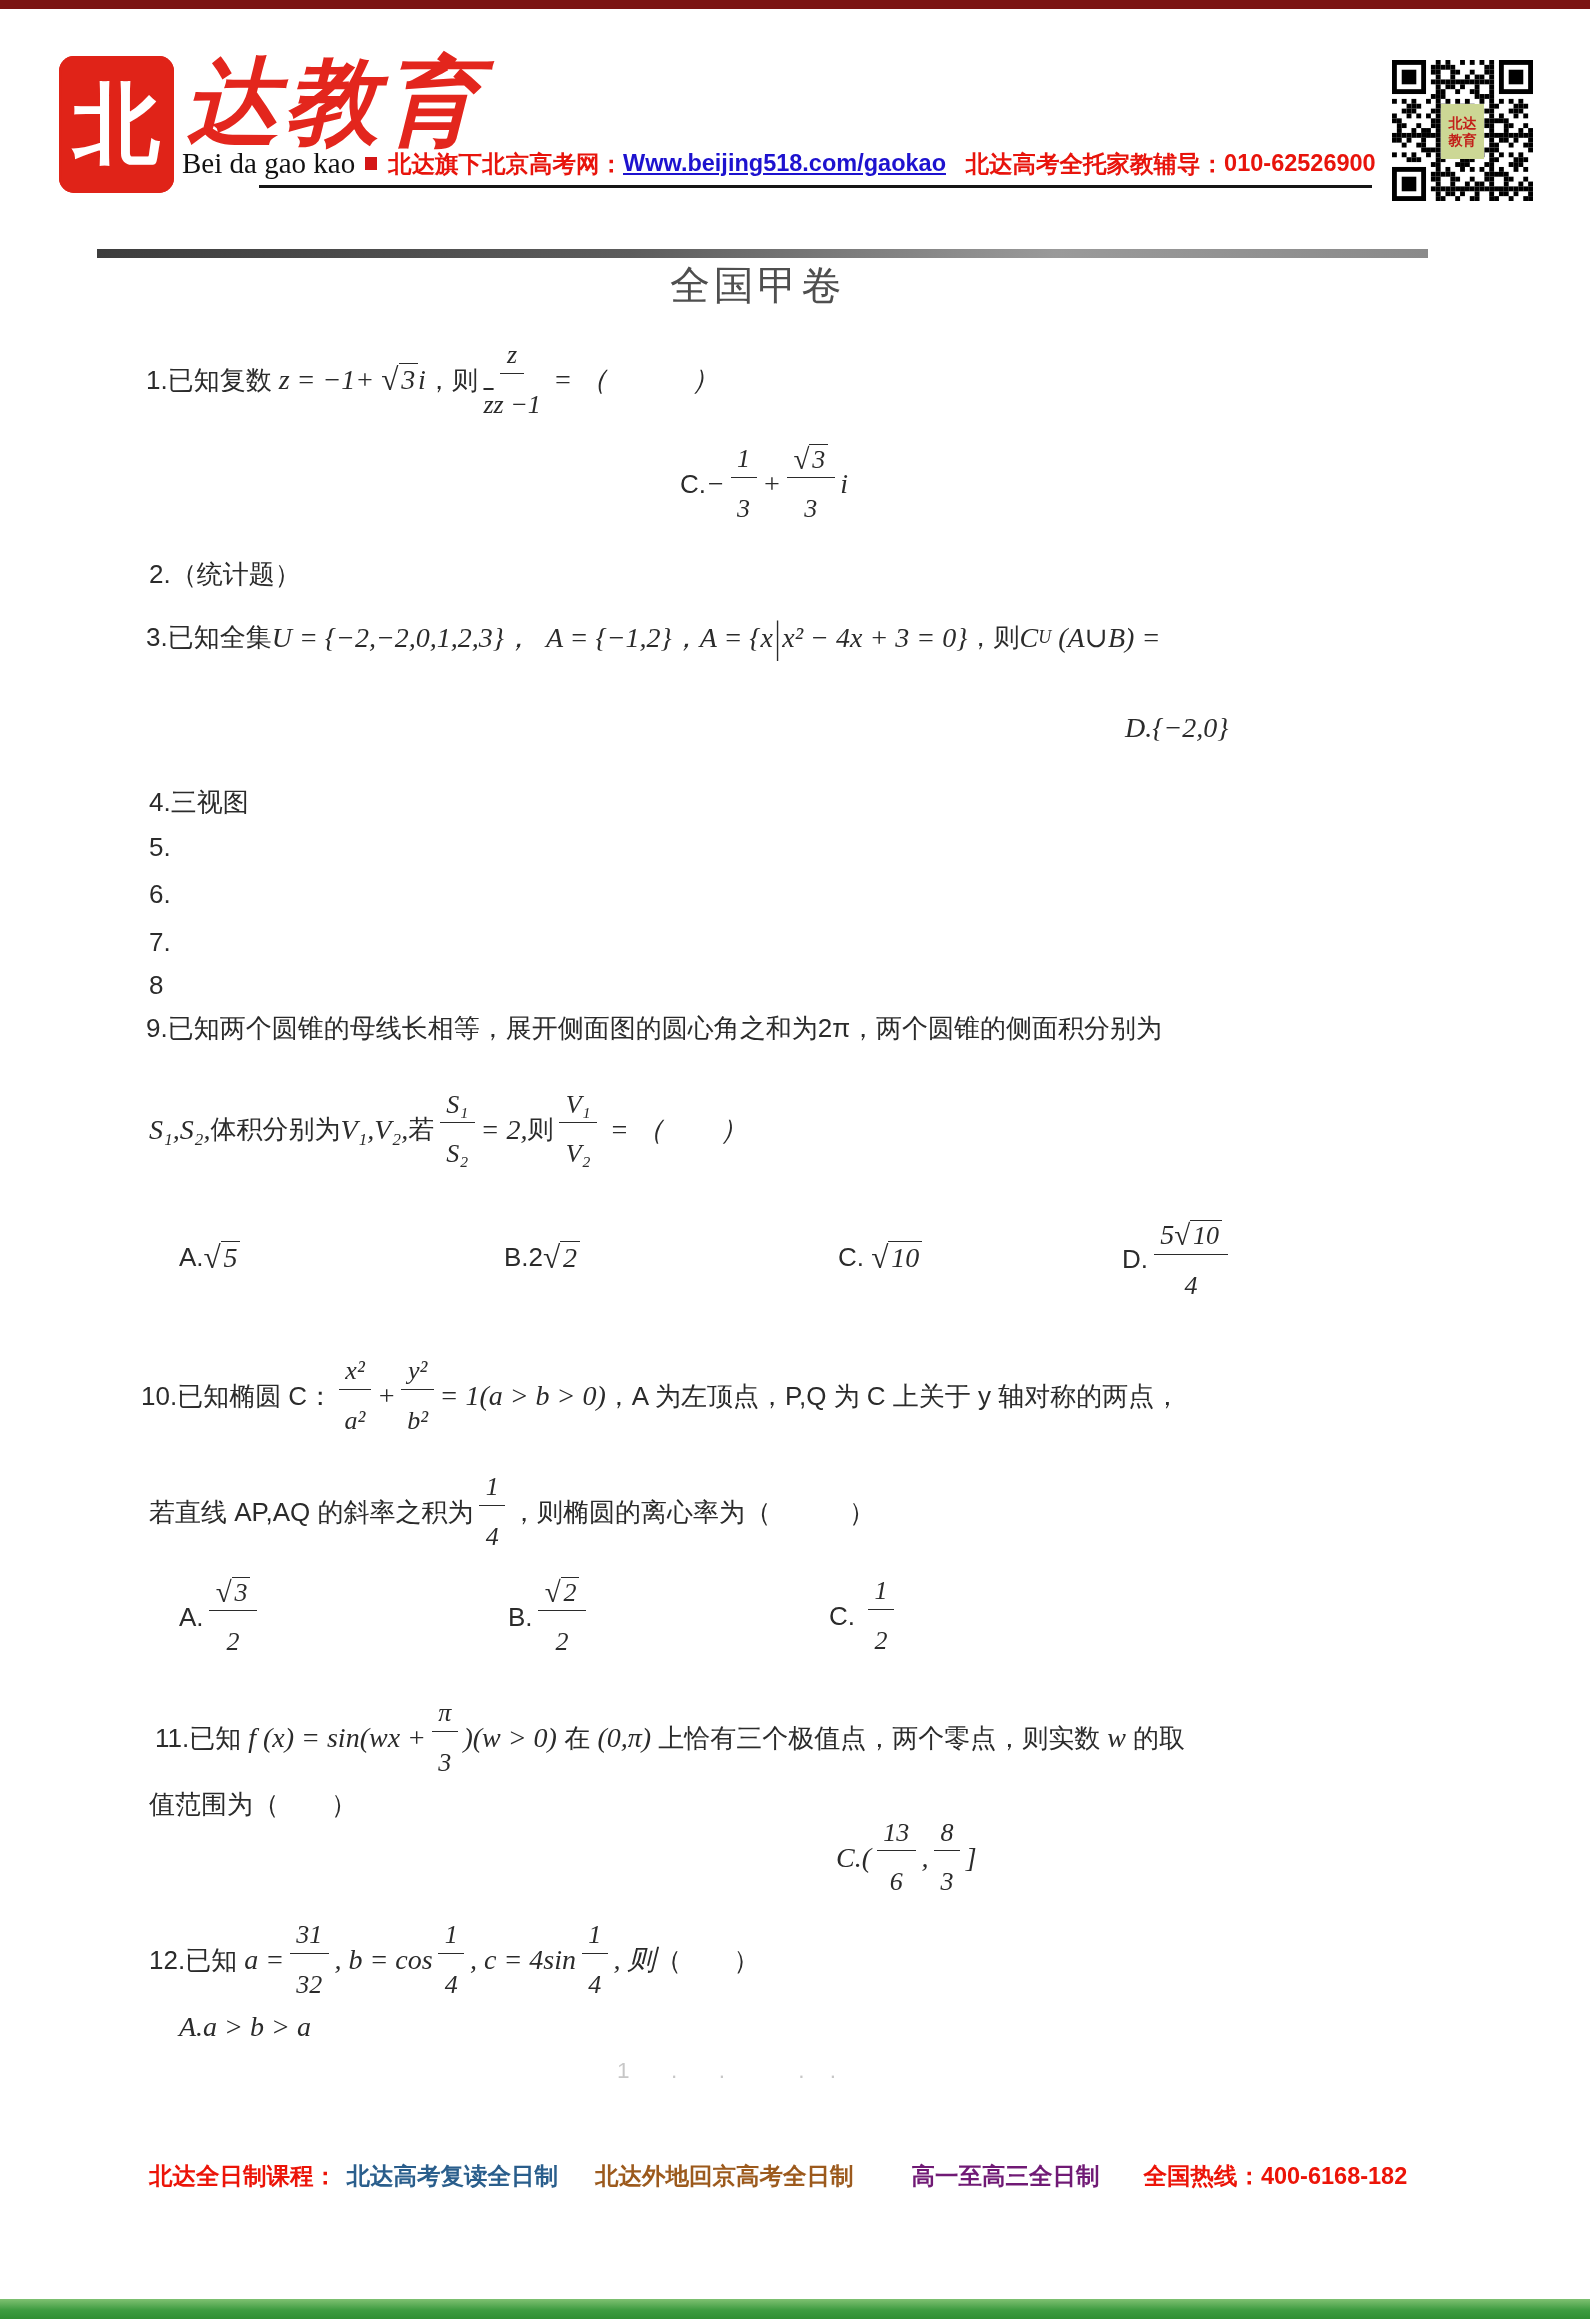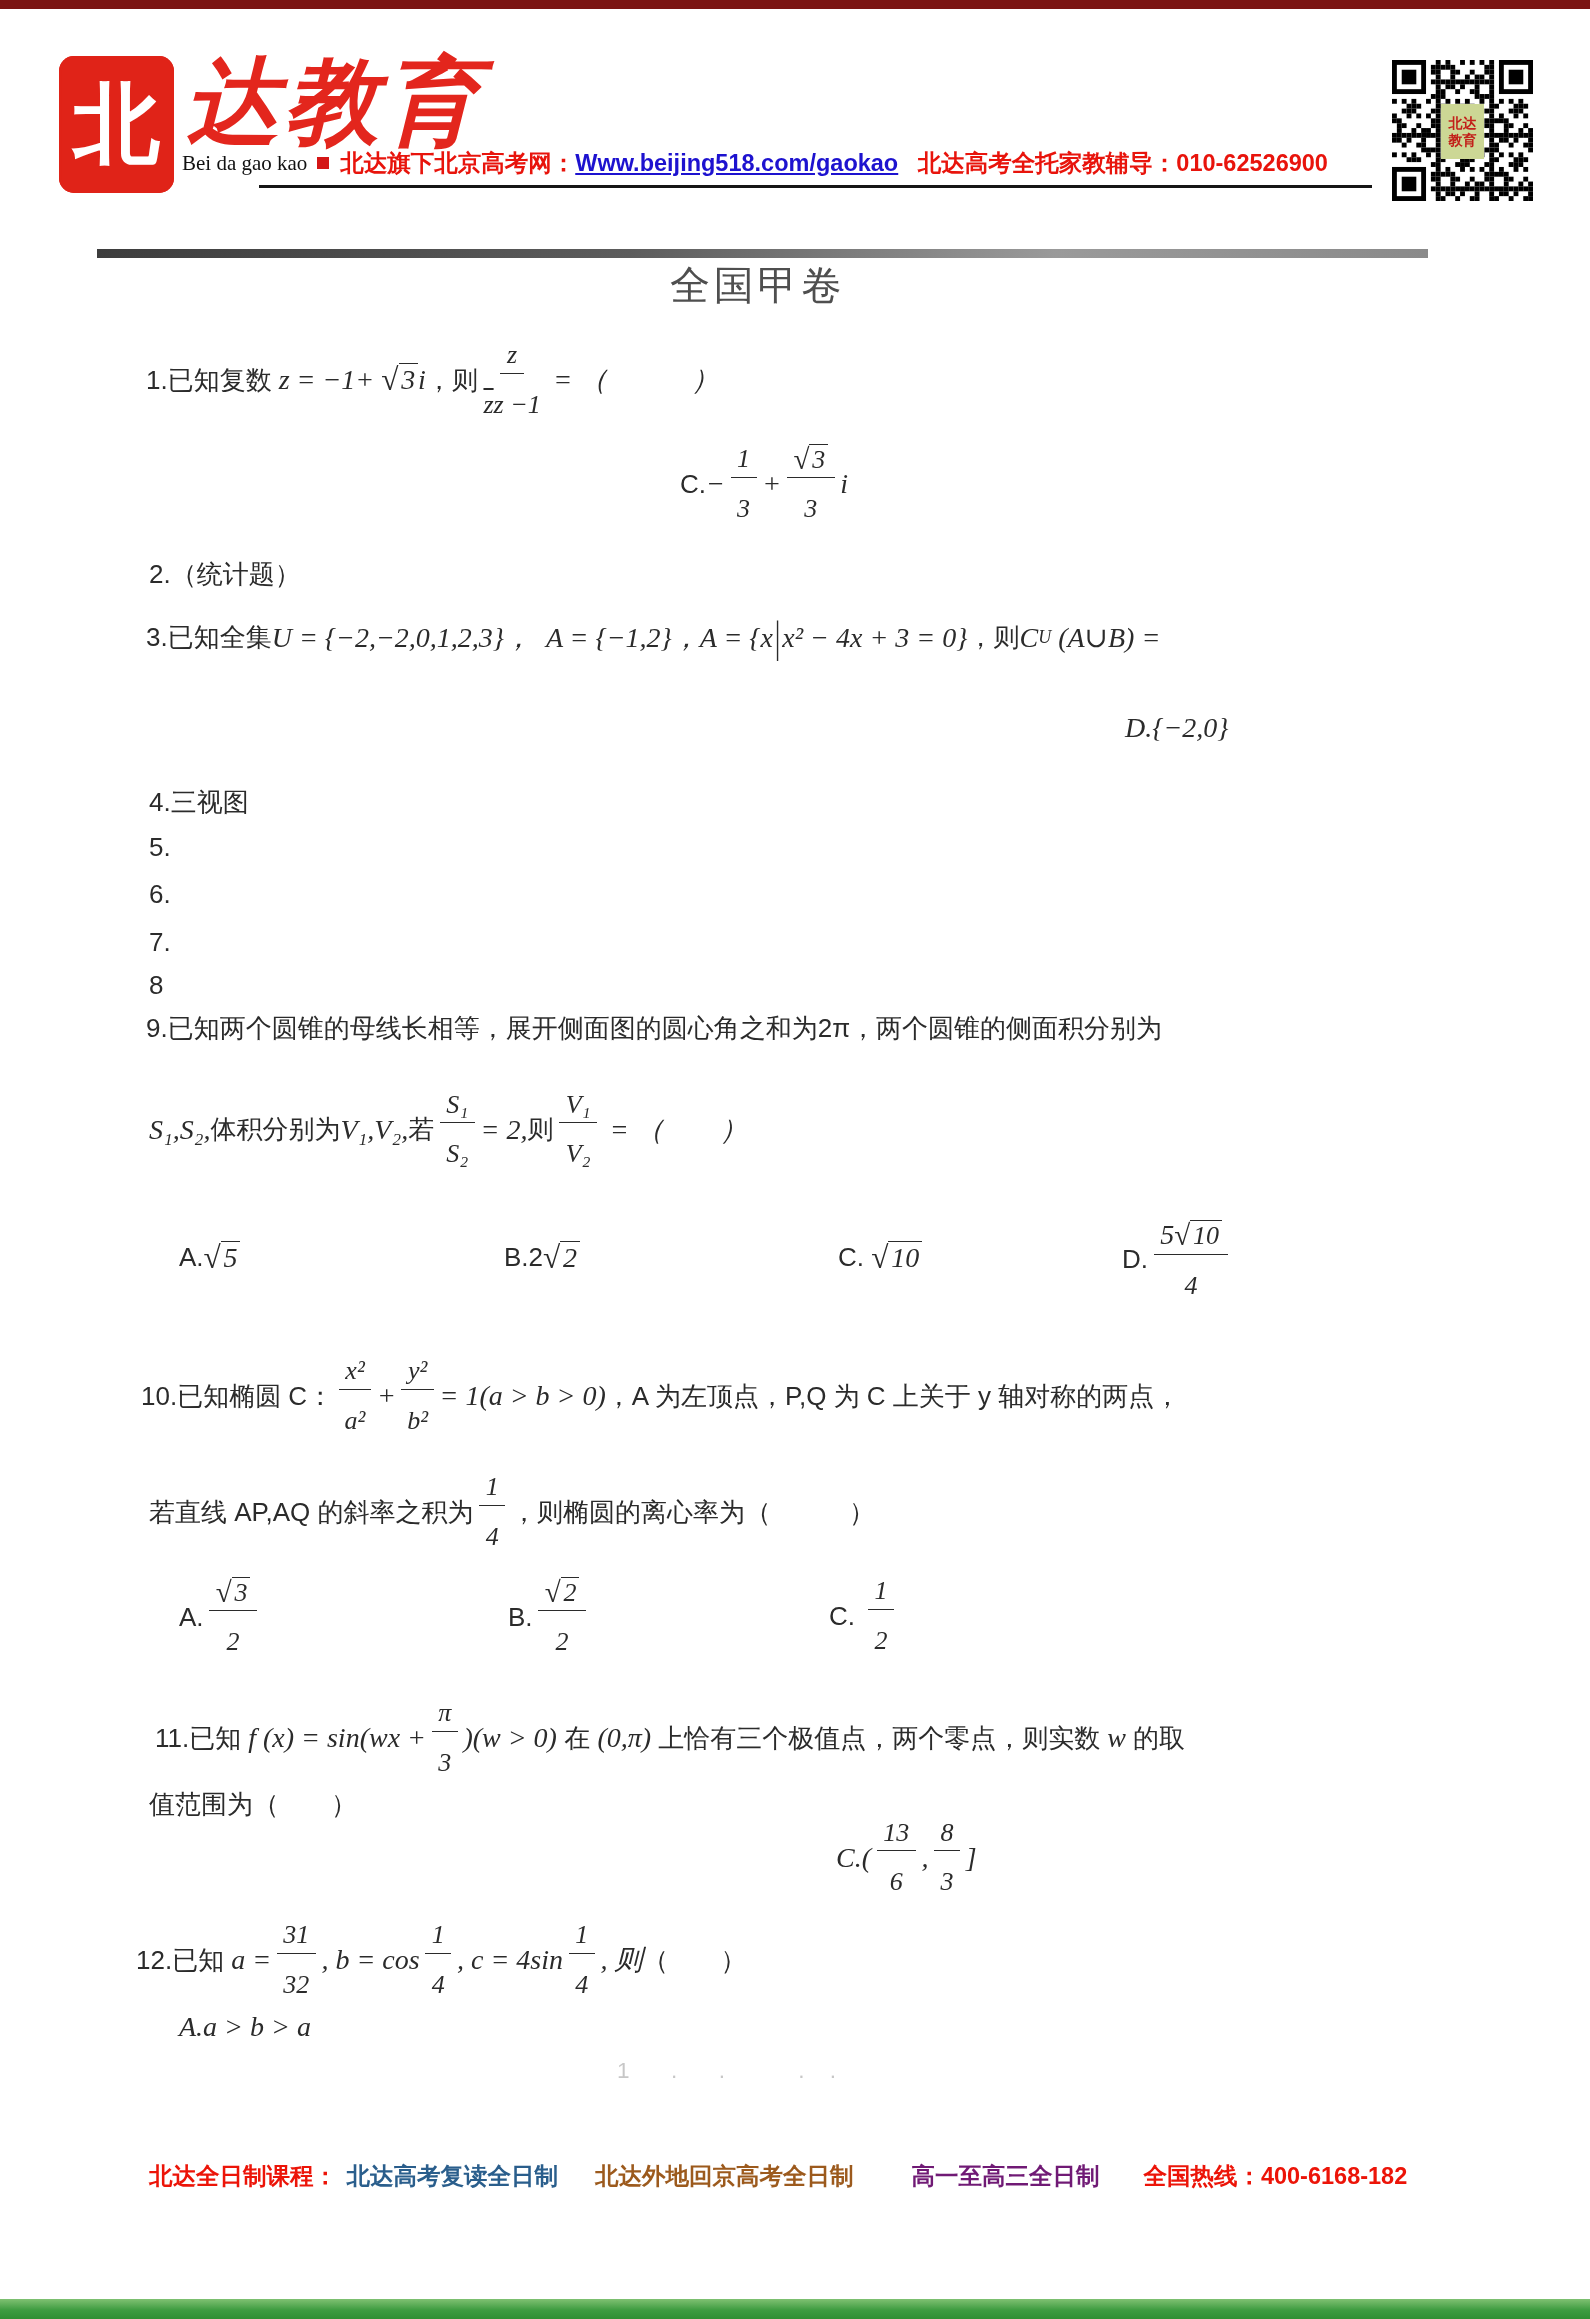--- a/index.html
+++ b/index.html
@@ -19,21 +19,21 @@
   .obar{text-decoration:overline;}
   .tallpipe{font-style:normal;transform:scaleY(1.6);display:inline-block;margin:0 1.9px;}
   
   #topbar{left:0;top:0;width:1590px;height:9.4px;background:#7b1513;}
   #stamp{left:59px;top:56px;width:115px;height:137px;background:#e02318;border-radius:15px;
          display:flex;align-items:center;justify-content:center;box-shadow:0 0 0 2.8px #e02318 inset;}
   #stamp .ch{color:#ffffff;font-size:87px;font-weight:bold;font-family:"Liberation Serif",serif;}
   #brand{left:185px;top:55px;font-size:94px;line-height:1;color:#e3261d;font-weight:bold;font-style:italic;
          font-family:"Liberation Serif","DejaVu Serif",serif;letter-spacing:5.6px;}
   #hdrrow{left:182px;top:147px;display:flex;align-items:center;white-space:pre;}
-  #hdrrow .sub{font-family:"Liberation Serif",serif;font-size:21px;color:#111;}
+  #hdrrow .sub{font-family:"Liberation Serif",serif;font-size:29px;color:#111;}
   #hdrrow .sq{display:inline-block;width:12.2px;height:12.2px;background:#d41616;margin:0 11.3px 0 9.4px;}
   #hdrrow .red{color:#e8140c;font-weight:bold;font-size:23.5px;}
   #hdrrow a{color:#1d12cf;font-weight:bold;font-size:23.5px;text-decoration:underline;}
   #rule{left:259px;top:185px;width:1113px;height:2.8px;background:#161616;}
   #qr{left:1392px;top:60px;width:141px;height:141px;}
   #qrlabel{left:1441px;top:104px;width:43px;height:55px;background:#ccd795;display:flex;flex-direction:column;
            align-items:center;justify-content:center;line-height:1.15;color:#c2201a;font-weight:bold;font-size:14px;}
   #graybar{left:97px;top:249px;width:1331px;height:8.5px;
            background:linear-gradient(90deg,#3d3d3d 0%,#5c5c5c 40%,#9a9a9a 72%,#8a8a8a 100%);}
   #title{left:670px;top:258px;font-size:40px;color:#4f4f4f;letter-spacing:3.8px;}
@@ -454,21 +454,21 @@
   </div>
 
   <div class="line" style="left:149px;top:1787px;">
     <span class="cjk">值范围为（　　）</span>
   </div>
 
   <div class="line" style="left:836px;top:1813px;height:89px;">
     <span class="math">C.(</span><span class="frac"><span class="num">13</span><span class="den">6</span></span><span class="math">,</span><span class="frac"><span class="num">8</span><span class="den">3</span></span><span class="math">]</span>
   </div>
 
-  <div class="line" style="left:136px;top:1913px;height:94px;">
+  <div class="line" style="left:149px;top:1913px;height:94px;">
     <span class="cjk">12.已知</span><span class="math"> a =</span><span class="frac"><span class="num">31</span><span class="den">32</span></span><span class="math">, b = cos</span><span class="frac"><span class="num">1</span><span class="den">4</span></span><span class="math">, c = 4sin</span><span class="frac"><span class="num">1</span><span class="den">4</span></span><span class="math">, 则</span><span class="cjk">（　　）</span>
   </div>
 
   <div class="line" style="left:179px;top:2011px;">
     <span class="math">A.a &gt; b &gt; a</span>
   </div>
 
   <div id="fragment" class="abs">1　.　.　　. .</div>
 
   <div id="footer" class="abs">

